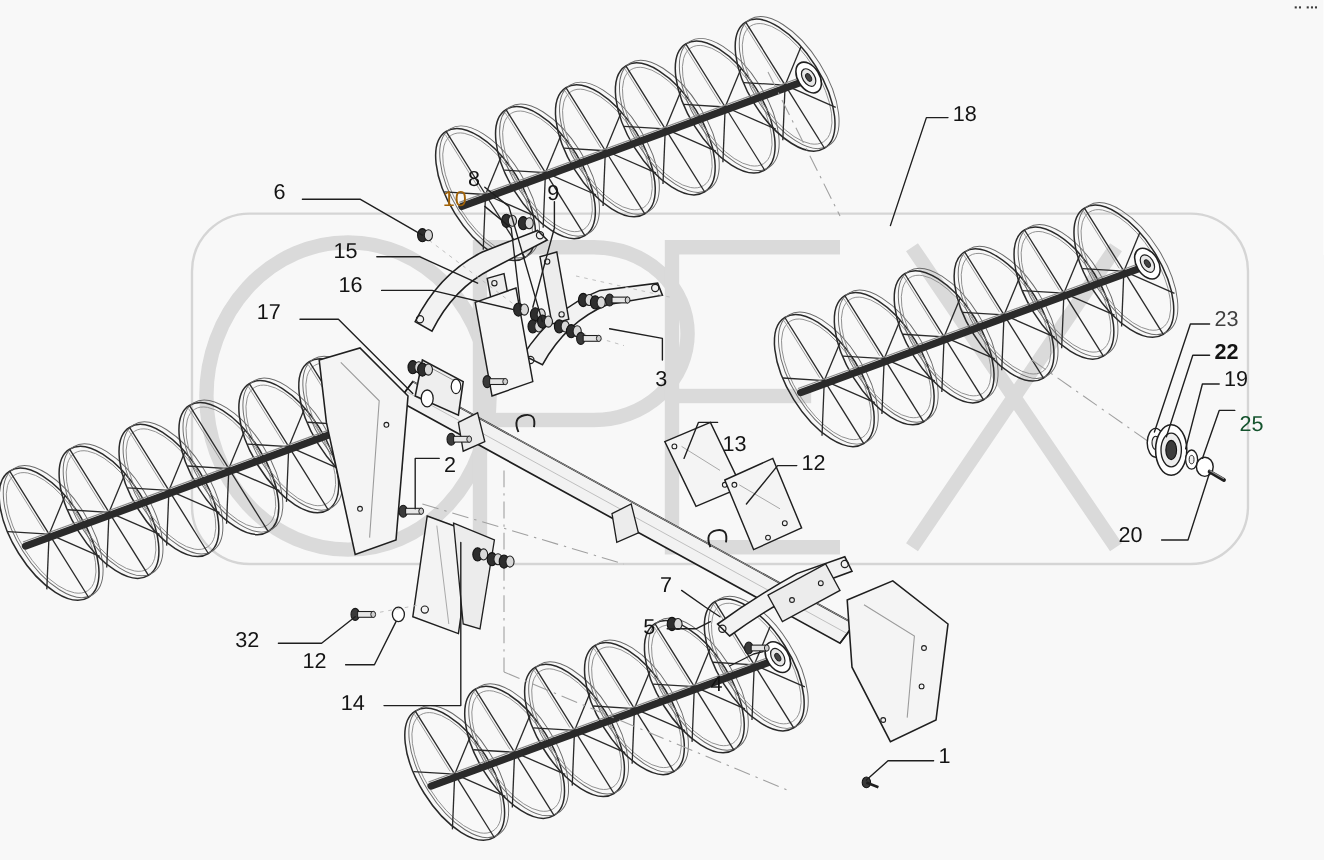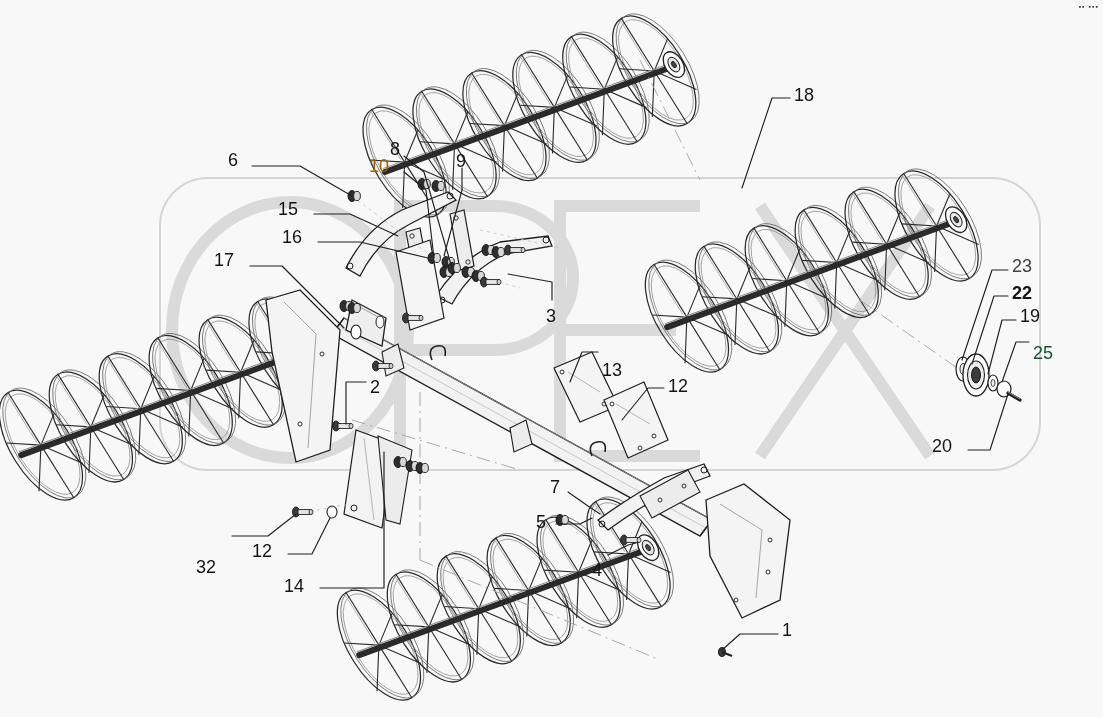--- a/index.html
+++ b/index.html
@@ -322,21 +322,21 @@
       <span class="lbl" style="left: 546px; top: 307px; color: rgb(20, 20, 20);">3</span>
       <span class="lbl" style="left: 370px; top: 378px; color: rgb(20, 20, 20);">2</span>
       <span class="lbl" style="left: 602px; top: 341px; color: rgb(20, 20, 20); margin-top: 20px;">13</span>
       <span class="lbl" style="left: 668px; top: 377px; color: rgb(20, 20, 20);">12</span>
       <span class="lbl" style="left: 794px; top: 86px; color: rgb(20, 20, 20);">18</span>
       <span class="lbl" style="left: 1012px; top: 257px; color: #404040;">23</span>
       <span class="lbl" style="left: 1012px; top: 284px; color: rgb(20, 20, 20); font-weight: bold;">22</span>
       <span class="lbl" style="left: 1020px; top: 307px; color: rgb(20, 20, 20);">19</span>
       <span class="lbl" style="left: 1033px; top: 344px; color: #14532d; text-align: right;">25</span>
       <span class="lbl" style="left: 932px; top: 437px; color: rgb(20, 20, 20);">20</span>
-      <span class="lbl" style="left: 196px; top: 524px; color: rgb(20, 20, 20); margin-top: 34px;">32</span>
+      <span class="lbl" style="left: 196px; top: 524px; color: rgb(20, 20, 20);">32</span>
       <span class="lbl" style="left: 252px; top: 542px; color: rgb(20, 20, 20);">12</span>
       <span class="lbl" style="left: 284px; top: 577px; color: rgb(20, 20, 20);">14</span>
       <span class="lbl" style="left: 550px; top: 478px; color: rgb(20, 20, 20);">7</span>
       <span class="lbl" style="left: 536px; top: 513px; color: rgb(20, 20, 20);">5</span>
       <span class="lbl" style="left: 592px; top: 561px; color: rgb(20, 20, 20);">4</span>
       <span class="lbl" style="left: 782px; top: 621px; color: rgb(20, 20, 20);">1</span>
     </div>
 
   <span class="corner-mark">▪▪ ▪▪▪</span>
 </div>

